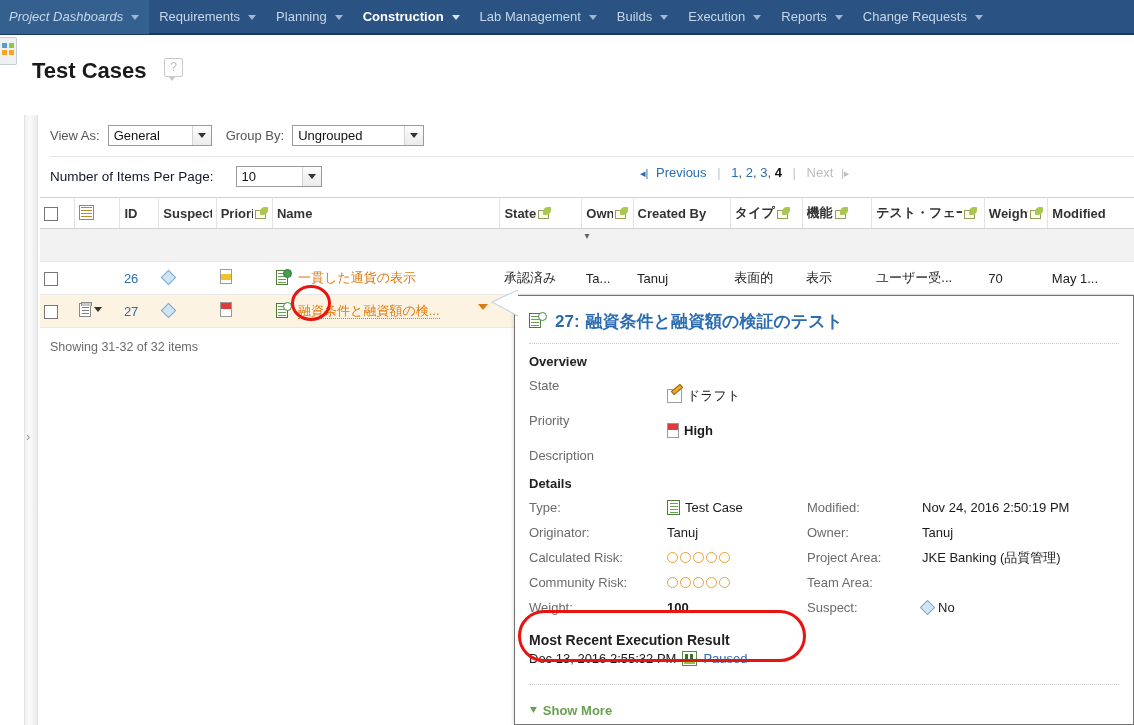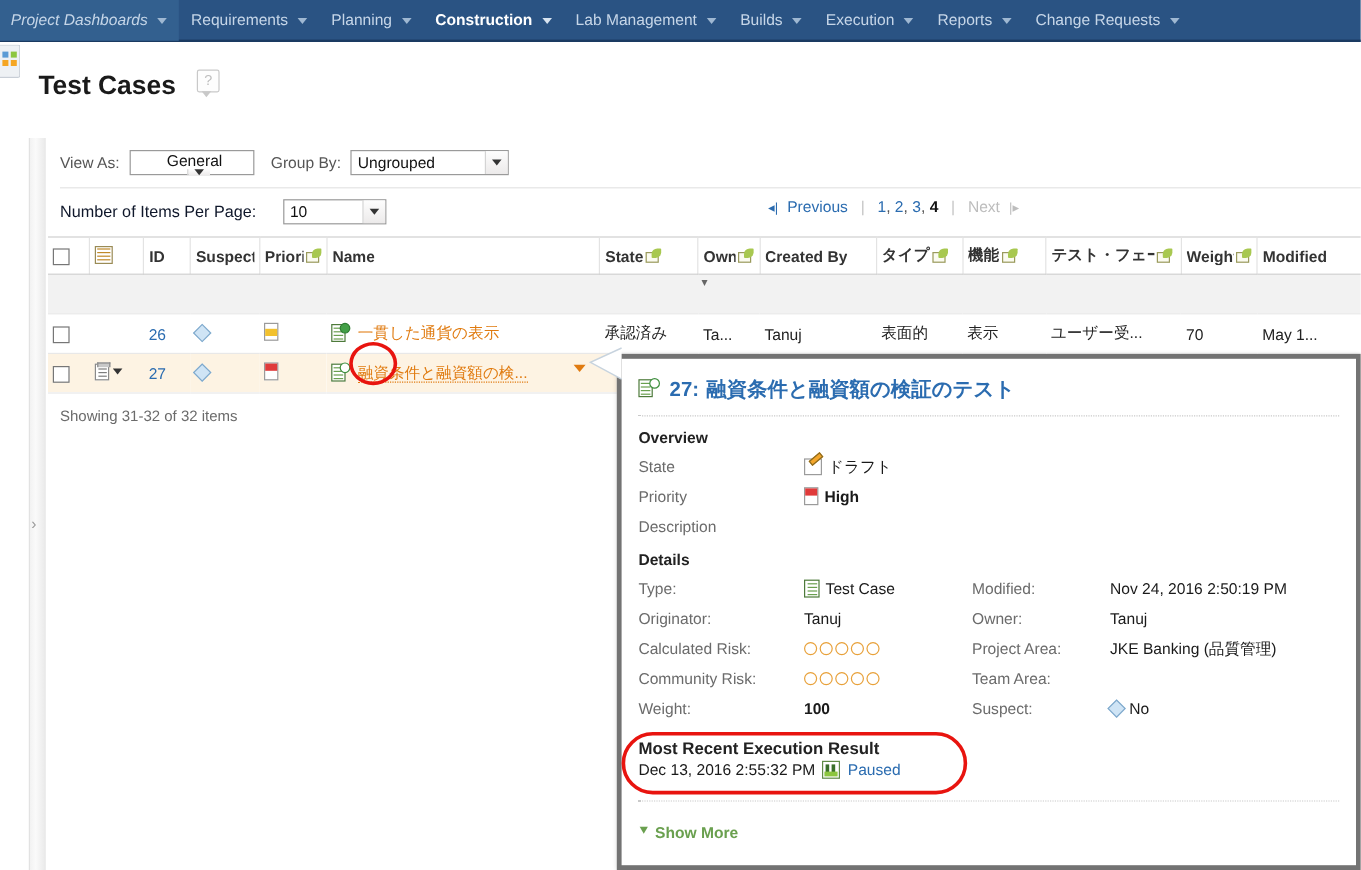--- a/index.html
+++ b/index.html
@@ -217,35 +217,35 @@
   }
   .muted { color:#9a9a9a; }
 
   .showing {
     font-size:12.5px; color:#6b6b6b; padding:12px 0 0 10px;
   }
 
   
   .preview {
     position:absolute; left:514px; top:295px; width:620px; height:430px;
-    background:#ffffff; border:4px solid #737373;
+    background:#ffffff; border:1px solid #737373;
     box-shadow:0 1px 4px rgba(0,0,0,0.18);
     z-index:40;
   }
   .preview-inner { padding:10px 14px 0 12px; }
   .pv-title {
     display:flex; align-items:center; gap:6px;
     font-size:17px; color:#2b6cb0; font-weight:bold; padding:4px 0 10px 2px;
   }
   .pv-title .tc-icon { width:17px; height:17px; }
   .dotline { border-top:1px dotted #c9c9c9; margin:0 0 10px 2px; }
   .sect-hdr { font-size:13px; font-weight:bold; color:#222; margin:4px 0 4px 2px; }
   .kv { display:flex; font-size:13px; line-height:25px; }
   .kv .k { color:#6b6b6b; width:140px; flex:0 0 140px; padding-left:2px; }
-  .kv .v { color:#1a1a1a; display:flex; align-items:center; gap:5px; }
+  .kv .v { color:#1a1a1a; display:flex; align-items:center; gap:5px;margin-top:10px; }
   .kv2 { display:flex; font-size:13px; line-height:25px; }
   .kv2 .k1 { color:#6b6b6b; width:140px; flex:0 0 140px; padding-left:2px;}
   .kv2 .v1 { color:#1a1a1a; width:140px; flex:0 0 140px; display:flex; align-items:center; gap:5px;}
   .kv2 .k2 { color:#6b6b6b; width:115px; flex:0 0 115px; }
   .kv2 .v2 { color:#1a1a1a; display:flex; align-items:center; gap:5px;}
   .draft-ico {
     display:inline-block; width:15px; height:14px; border:1px solid #9b9b9b;
     background:#fff; position:relative;
   }
   .draft-ico:after{
@@ -360,21 +360,21 @@
   <div class="side-strip"></div>
   <div class="side-chevron">›</div>
 
   <div class="page-title">Test Cases</div>
   <div class="help-icon">?</div>
 
   <div class="content">
 
     <div class="toolbar-row">
       <span class="tb-label">View As:</span>
-      <span class="sel" style="width:104px;flex-direction:column;">
+      <span class="sel" style="width:104px;">
         <span class="val">General</span>
         <span class="arrowbox">
             <span class="tri"></span>
           </span>
       </span>
       <span class="tb-label" style="margin-left:6px;">Group By:</span>
       <span class="sel" style="width:132px;text-align:right;">
         <span class="val">Ungrouped</span>
         <span class="arrowbox">
             <span class="tri"></span>

